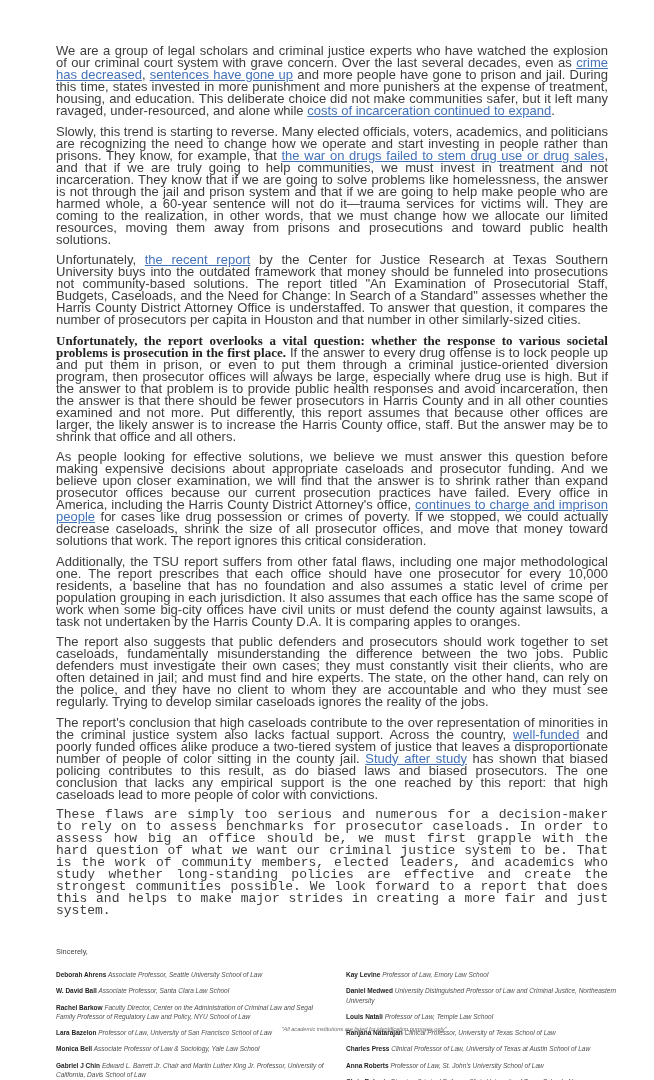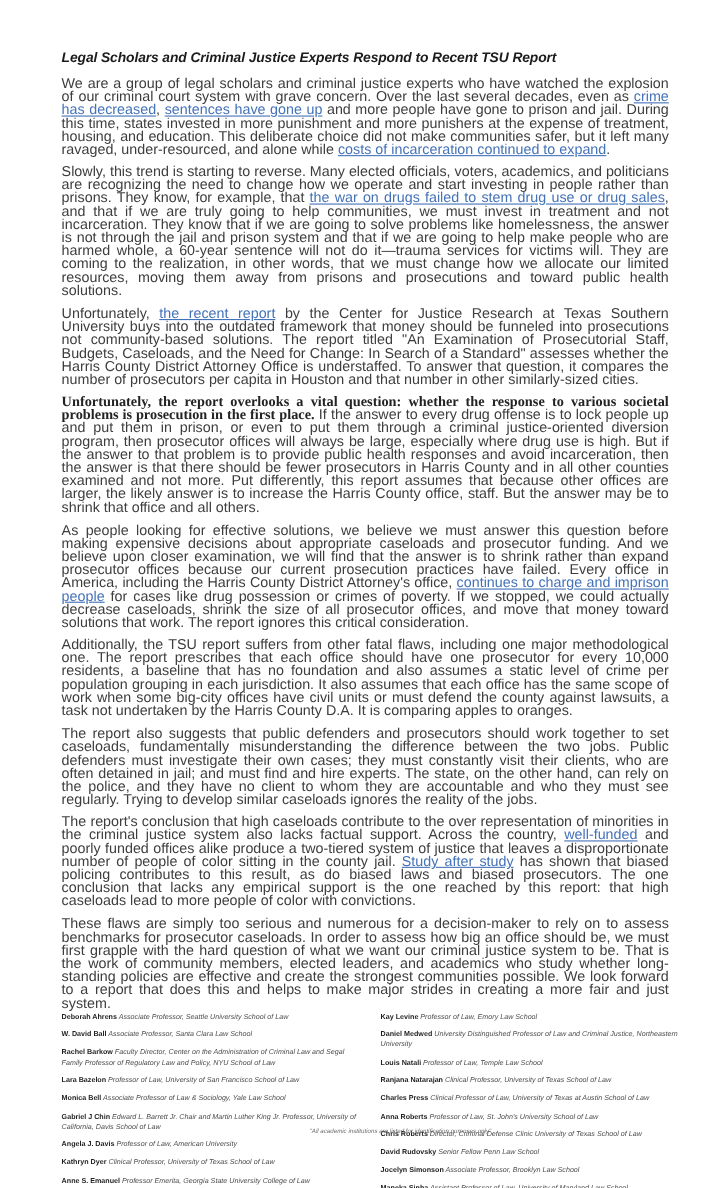--- a/index.html
+++ b/index.html
@@ -33,21 +33,21 @@
     line-height: 1.25;
   }
   p.body-para {
     font-size: 13px;
     line-height: 12.0px;
     text-align: justify;
     margin: 0 0 8.5px 0;
     color: #3d3d3d;
     letter-spacing: 0.01px;
   }
-  p.body-para:last-of-type { margin-bottom: 0; }
+  p.body-para:last-of-type { margin-bottom: 0; font-family: Liberation Mono, monospace; }
   a.doclink {
     color: #4472b8;
     text-decoration: underline;
   }
   .lead-bold { font-weight: bold; color: #232323; font-family: Liberation Serif, serif; }
 
   .sincerely {
     font-size: 7.4px;
     line-height: 12px;
     margin: 29px 0 12px 0;
@@ -91,34 +91,34 @@
     font-style: italic;
     color: #6d6d6d;
     padding-left: 120px;
   }
 </style>
 </head>
 <body>
 
 <div class="page">
 
-  <h1 class="doc-title">Legal Scholars and Criminal Justice Experts Respond to Recent TSU Report</h1>
 
   <div id="letter-body">
       <p class="body-para"><span>We are a group of legal scholars and criminal justice experts who have watched the explosion of our criminal court system with grave concern. Over the last several decades, even as </span><a class="doclink" href="#">crime has decreased</a><span>, </span><a class="doclink" href="#">sentences have gone up</a><span> and more people have gone to prison and jail. During this time, states invested in more punishment and more punishers at the expense of treatment, housing, and education. This deliberate choice did not make communities safer, but it left many ravaged, under-resourced, and alone while </span><a class="doclink" href="#">costs of incarceration continued to expand</a><span>.</span></p>
       <p class="body-para"><span>Slowly, this trend is starting to reverse. Many elected officials, voters, academics, and politicians are recognizing the need to change how we operate and start investing in people rather than prisons. They know, for example, that </span><a class="doclink" href="#">the war on drugs failed to stem drug use or drug sales</a><span>, and that if we are truly going to help communities, we must invest in treatment and not incarceration. They know that if we are going to solve problems like homelessness, the answer is not through the jail and prison system and that if we are going to help make people who are harmed whole, a 60-year sentence will not do it—trauma services for victims will. They are coming to the realization, in other words, that we must change how we allocate our limited resources, moving them away from prisons and prosecutions and toward public health solutions.</span></p>
       <p class="body-para"><span>Unfortunately, </span><a class="doclink" href="#">the recent report</a><span> by the Center for Justice Research at Texas Southern University buys into the outdated framework that money should be funneled into prosecutions not community-based solutions. The report titled "An Examination of Prosecutorial Staff, Budgets, Caseloads, and the Need for Change: In Search of a Standard" assesses whether the Harris County District Attorney Office is understaffed. To answer that question, it compares the number of prosecutors per capita in Houston and that number in other similarly-sized cities.</span></p>
       <p class="body-para"><span class="lead-bold">Unfortunately, the report overlooks a vital question: whether the response to various societal problems is prosecution in the first place.</span><span> If the answer to every drug offense is to lock people up and put them in prison, or even to put them through a criminal justice-oriented diversion program, then prosecutor offices will always be large, especially where drug use is high. But if the answer to that problem is to provide public health responses and avoid incarceration, then the answer is that there should be fewer prosecutors in Harris County and in all other counties examined and not more. Put differently, this report assumes that because other offices are larger, the likely answer is to increase the Harris County office, staff. But the answer may be to shrink that office and all others.</span></p>
       <p class="body-para"><span>As people looking for effective solutions, we believe we must answer this question before making expensive decisions about appropriate caseloads and prosecutor funding. And we believe upon closer examination, we will find that the answer is to shrink rather than expand prosecutor offices because our current prosecution practices have failed. Every office in America, including the Harris County District Attorney's office, </span><a class="doclink" href="#">continues to charge and imprison people</a><span> for cases like drug possession or crimes of poverty. If we stopped, we could actually decrease caseloads, shrink the size of all prosecutor offices, and move that money toward solutions that work. The report ignores this critical consideration.</span></p>
       <p class="body-para"><span>Additionally, the TSU report suffers from other fatal flaws, including one major methodological one. The report prescribes that each office should have one prosecutor for every 10,000 residents, a baseline that has no foundation and also assumes a static level of crime per population grouping in each jurisdiction. It also assumes that each office has the same scope of work when some big-city offices have civil units or must defend the county against lawsuits, a task not undertaken by the Harris County D.A. It is comparing apples to oranges.</span></p>
       <p class="body-para"><span>The report also suggests that public defenders and prosecutors should work together to set caseloads, fundamentally misunderstanding the difference between the two jobs. Public defenders must investigate their own cases; they must constantly visit their clients, who are often detained in jail; and must find and hire experts. The state, on the other hand, can rely on the police, and they have no client to whom they are accountable and who they must see regularly. Trying to develop similar caseloads ignores the reality of the jobs.</span></p>
       <p class="body-para"><span>The report's conclusion that high caseloads contribute to the over representation of minorities in the criminal justice system also lacks factual support. Across the country, </span><a class="doclink" href="#">well-funded</a><span> and poorly funded offices alike produce a two-tiered system of justice that leaves a disproportionate number of people of color sitting in the county jail. </span><a class="doclink" href="#">Study after study</a><span> has shown that biased policing contributes to this result, as do biased laws and biased prosecutors. The one conclusion that lacks any empirical support is the one reached by this report: that high caseloads lead to more people of color with convictions.</span></p>
       <p class="body-para"><span>These flaws are simply too serious and numerous for a decision-maker to rely on to assess benchmarks for prosecutor caseloads. In order to assess how big an office should be, we must first grapple with the hard question of what we want our criminal justice system to be. That is the work of community members, elected leaders, and academics who study whether long-standing policies are effective and create the strongest communities possible. We look forward to a report that does this and helps to make major strides in creating a more fair and just system.</span></p>
     </div>
 
+  <div class="sincerely">Sincerely,</div>
 
   <div class="signers">
     <div class="sig-col left" id="sig-left">
         <div class="signer"><span class="nm">Deborah Ahrens</span><span class="aff"> Associate Professor, Seattle University School of Law</span></div>
         <div class="signer"><span class="nm">W. David Ball</span><span class="aff"> Associate Professor, Santa Clara Law School</span></div>
         <div class="signer"><span class="nm">Rachel Barkow</span><span class="aff"> Faculty Director, Center on the Administration of Criminal Law and Segal Family Professor of Regulatory Law and Policy, NYU School of Law</span></div>
         <div class="signer"><span class="nm">Lara Bazelon</span><span class="aff"> Professor of Law, University of San Francisco School of Law</span></div>
         <div class="signer"><span class="nm">Monica Bell</span><span class="aff"> Associate Professor of Law &amp; Sociology, Yale Law School</span></div>
         <div class="signer"><span class="nm">Gabriel J Chin</span><span class="aff"> Edward L. Barrett Jr. Chair and Martin Luther King Jr. Professor, University of California, Davis School of Law</span></div>
         <div class="signer"><span class="nm">Angela J. Davis</span><span class="aff"> Professor of Law, American University</span></div>

